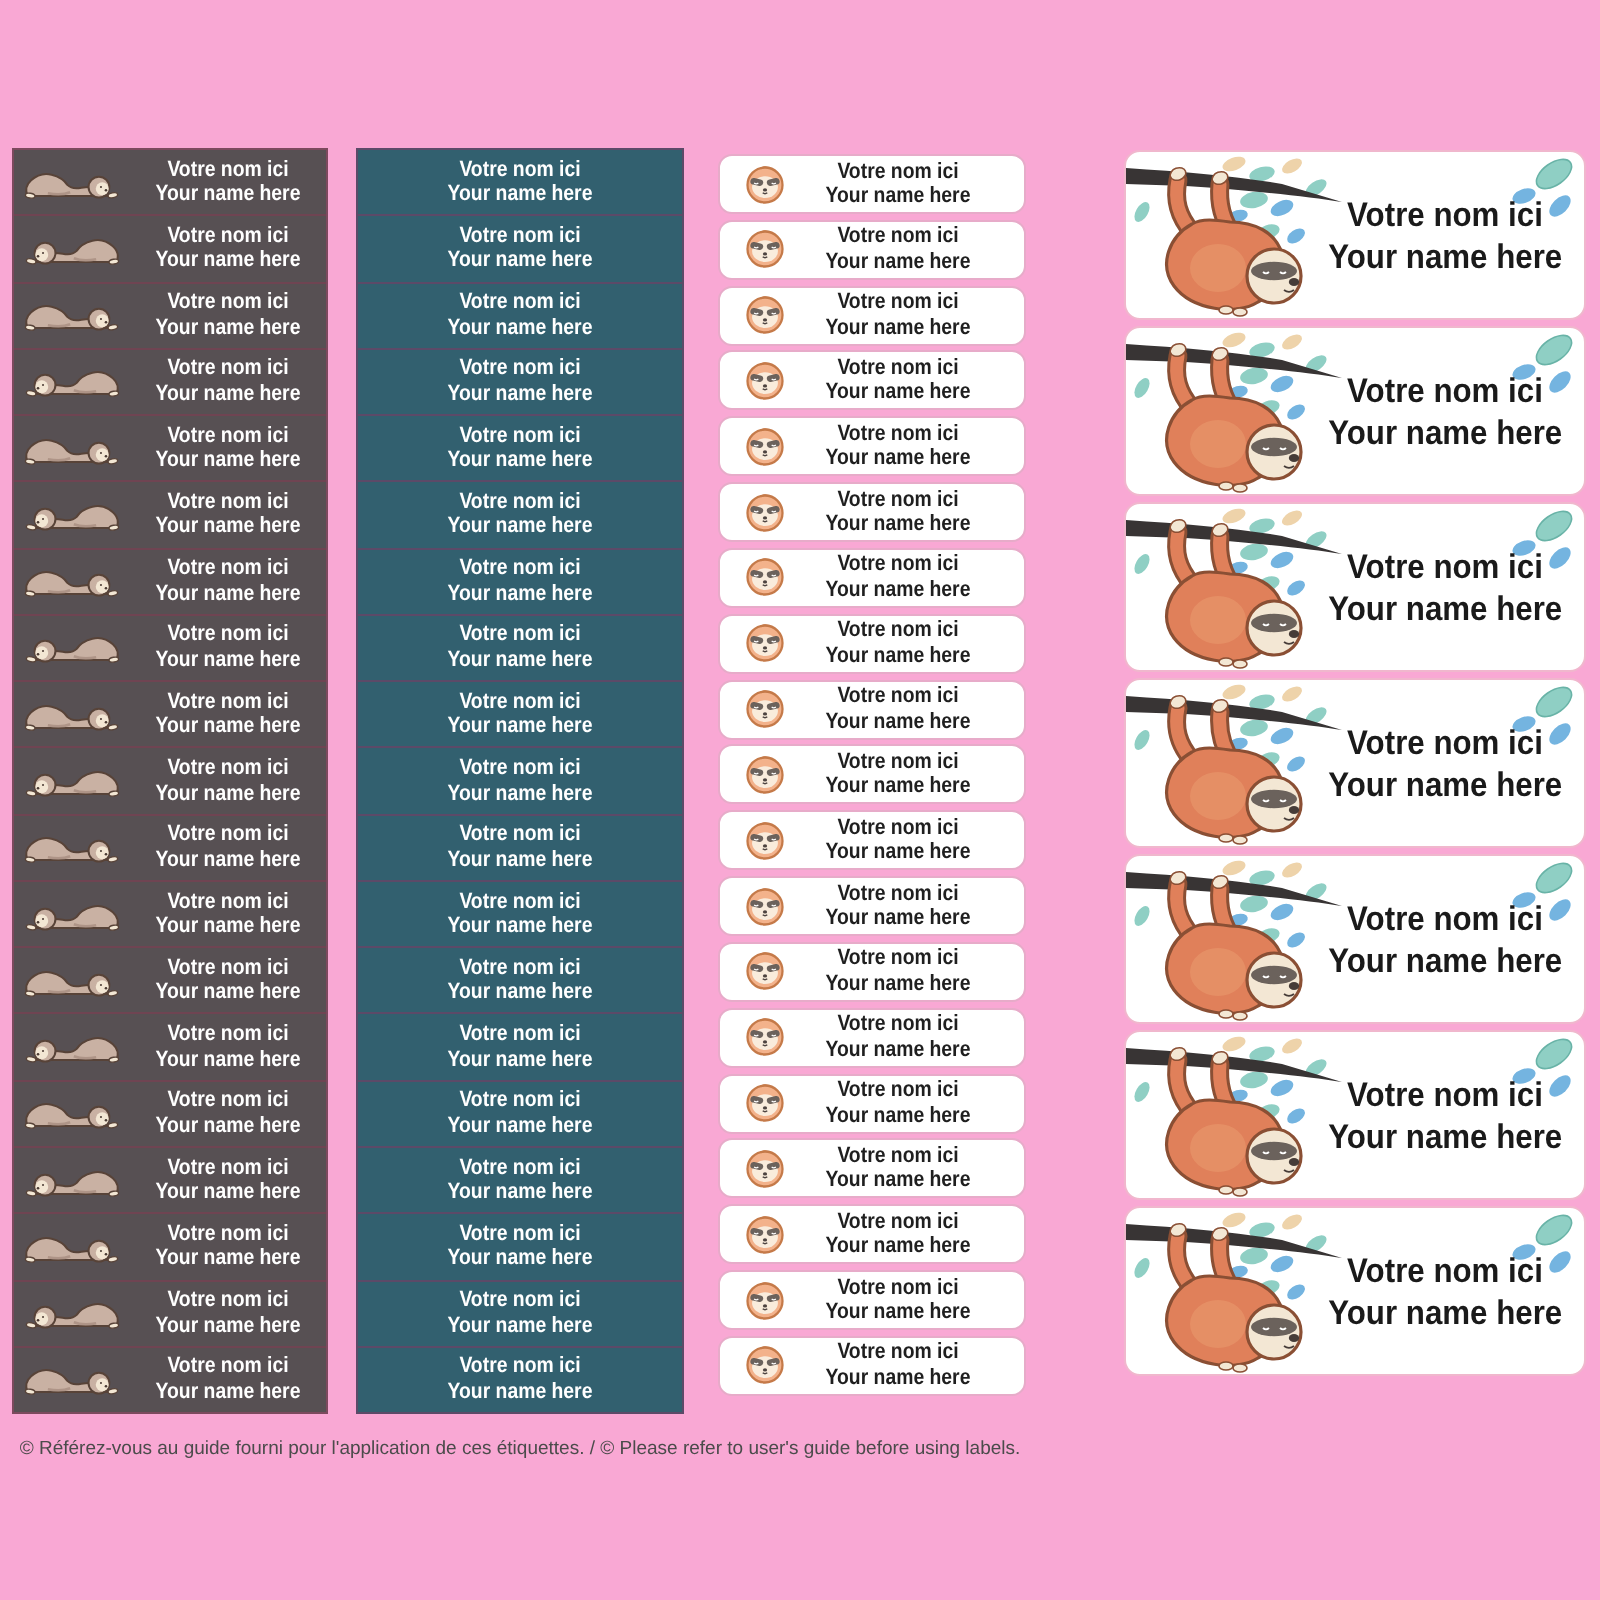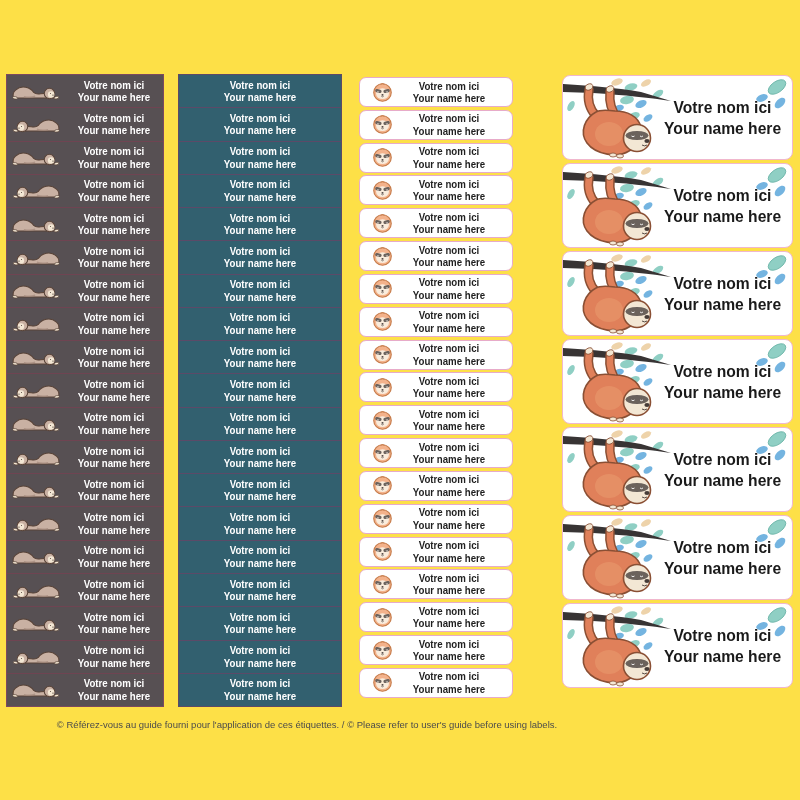--- a/index.html
+++ b/index.html
@@ -1,21 +1,21 @@
 <!DOCTYPE html>
 <html style="--c1-bg: #575053; --c1-div: #6f4452; --c1-outer: #7c4a5e; --c2-bg: #32606f; --c2-div: #5c4a68; --c2-outer: #5c4a68; --strip-text: #ffffff; --c3-bg: #ffffff; --c3-border: #e7abc9; --c3-text: #1f1f1f; --c4-bg: #ffffff; --c4-border: #f0b7cd; --c4-text: #1a1a1a; --sloth-body: #c9b1a3; --sloth-outline: #584338; --sloth-face: #f3e7d4; --sloth-orange: #e0805a; --sloth-orange-dark: #8a4f34; --branch: #383434; --eye-band: #6b625c; --face-skin: #f3b28b; --face-stroke: #c57a49; --leaf-teal: #8fcfc4; --leaf-blue: #74b4e0; --leaf-tan: #eed3aa;"><head>
 <meta charset="utf-8">
 <style>
   html,body{margin:0;padding:0;}
   body{
     width:800px;height:800px;background:#ffffff;
     font-family:"Liberation Sans", sans-serif;
     position:relative;overflow:hidden;
   }
-  .page{position:absolute;inset:0;background:#fde047;}
+  .page{position:absolute;inset:0;background:#f9a8d4;}
 
   
   .txt{
     flex:1;text-align:center;font-weight:700;
     font-size:11px;line-height:12.5px;
     transform:scaleX(.88);transform-origin:center;
     white-space:nowrap;
   }
   .txt .line{display:block;}
 
@@ -69,21 +69,21 @@
   .big-label .txt{
     position:absolute;left:96px;right:6px;top:0;height:100%;
     display:flex;flex-direction:column;justify-content:center;
     color:var(--c4-text);font-size:17px;line-height:21px;font-weight:700;
     transform:scaleX(.92);
   }
 
   
   .caption{
     position:absolute;left:0;top:719px;width:520px;text-align:center;
-    font-size:9.5px;color:#4b4b4b;letter-spacing:0;margin-left:47px;
+    font-size:9.5px;color:#4b4b4b;letter-spacing:0;
   }
 </style>
 </head>
 <body>
 
 <div class="page">
 
   <div class="strip col1" id="col1">
   <div class="strip-row">
     <span class="icon-wrap">

